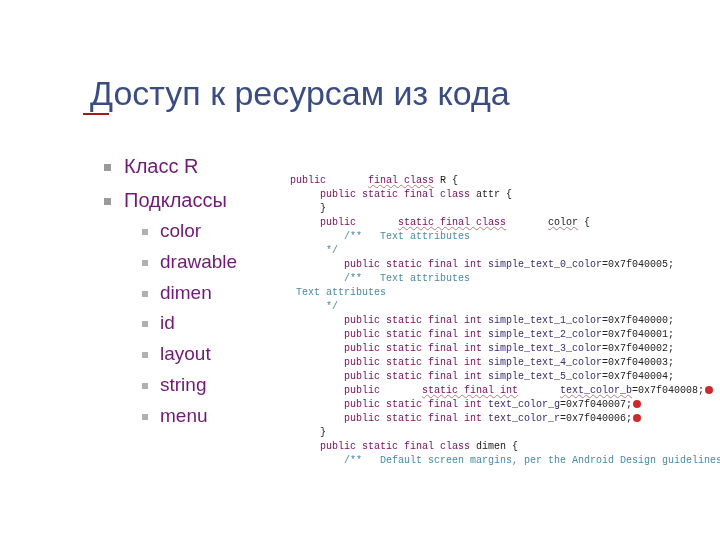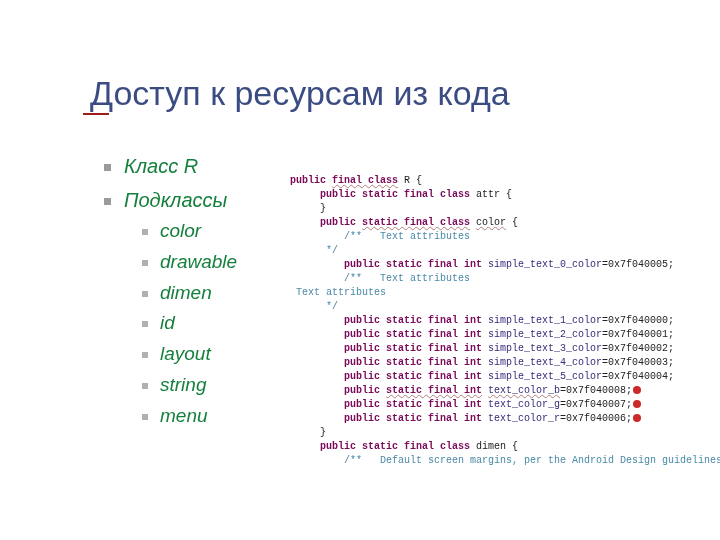--- a/index.html
+++ b/index.html
@@ -20,23 +20,22 @@
   .title .accent-line {
     position: absolute;
     left: -7px; bottom: -2px;
     width: 26px; height: 2px;
     background: #9e1c1c;
   }
   .content {
     position: absolute;
     left: 100px; top: 154px;
     font-size: 20px;
-    color: #15803d;
+    color: #701a75;
     font-family: Verdana, Arial, sans-serif;
-    font-style: italic;
   }
   .lvl1 { list-style: none; padding: 0; margin: 0; }
   .lvl1 > li { position: relative; padding-left: 24px; margin-bottom: 10px; line-height: 1.2; }
   .lvl1 > li::before {
     content: "";
     position: absolute; left: 4px; top: 10px;
     width: 7px; height: 7px; background: #9a9a9a;
   }
   .lvl2 { list-style: none; padding: 0; margin: 8px 0 0 0; }
   .lvl2 > li { position: relative; padding-left: 36px; margin-bottom: 8px; font-size: 19px; }
@@ -49,26 +48,26 @@
   .code-block {
     position: absolute;
     left: 290px; top: 174px;
     width: 430px;
     font-family: "Courier New", monospace;
     font-size: 10px;
     line-height: 14px;
     white-space: pre;
     color: #000;
   }
-  .kw { color: #7a0a5a; font-weight: bold; text-align: right; }
+  .kw { color: #7a0a5a; font-weight: normal; text-align: right; }
   .cls { color: #1a1a1a; }
   .cmt { color: #4a89a8; }
   .idf { color: #3a2a7a; text-align: center; }
   .hex { color: #222; text-align: right; }
-  .und { text-decoration: underline; text-decoration-color: rgba(150,80,80,0.7); text-decoration-style: wavy; }
+  .und { text-decoration: underline; text-decoration-color: rgba(150,80,80,0.7); text-decoration-style: wavy; margin-left: 36px; }
   .dot {
     display: inline-block;
     width: 8px; height: 8px; border-radius: 4px;
     background: #cc2a2a; vertical-align: middle; margin-left: 1px;
   }
 </style>
 </head>
 <body>
 
 <div class="slide">

